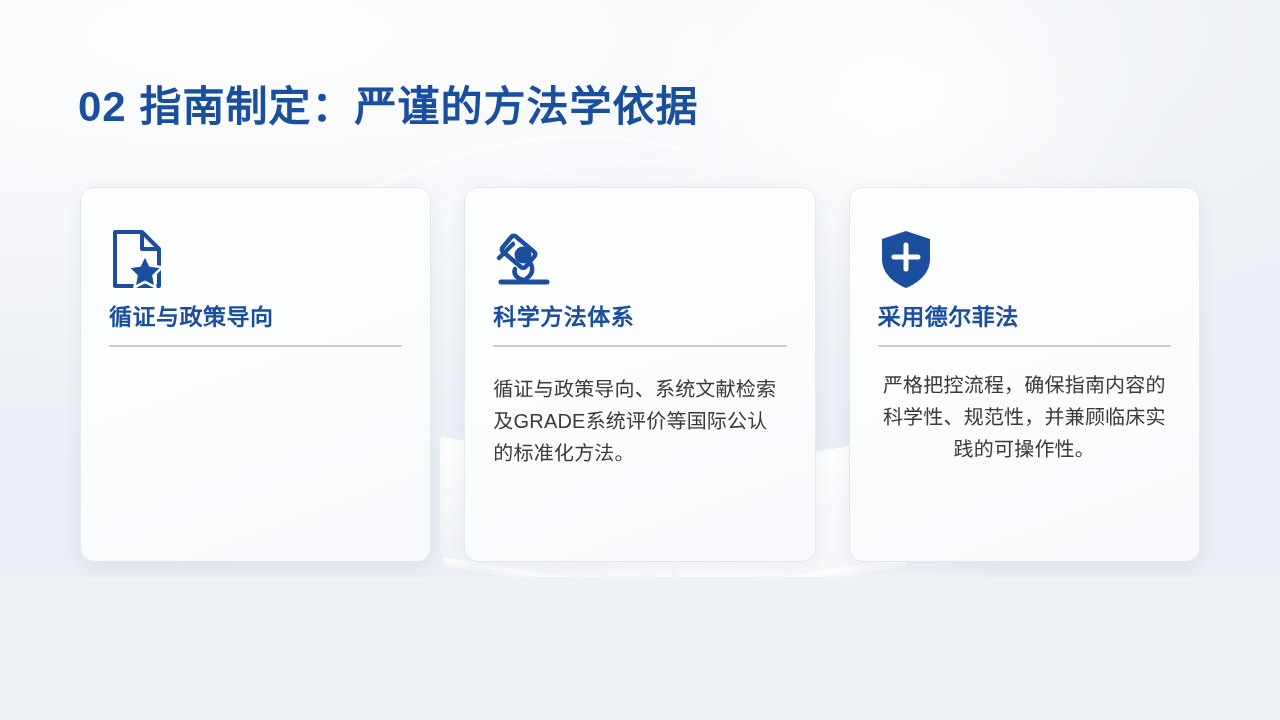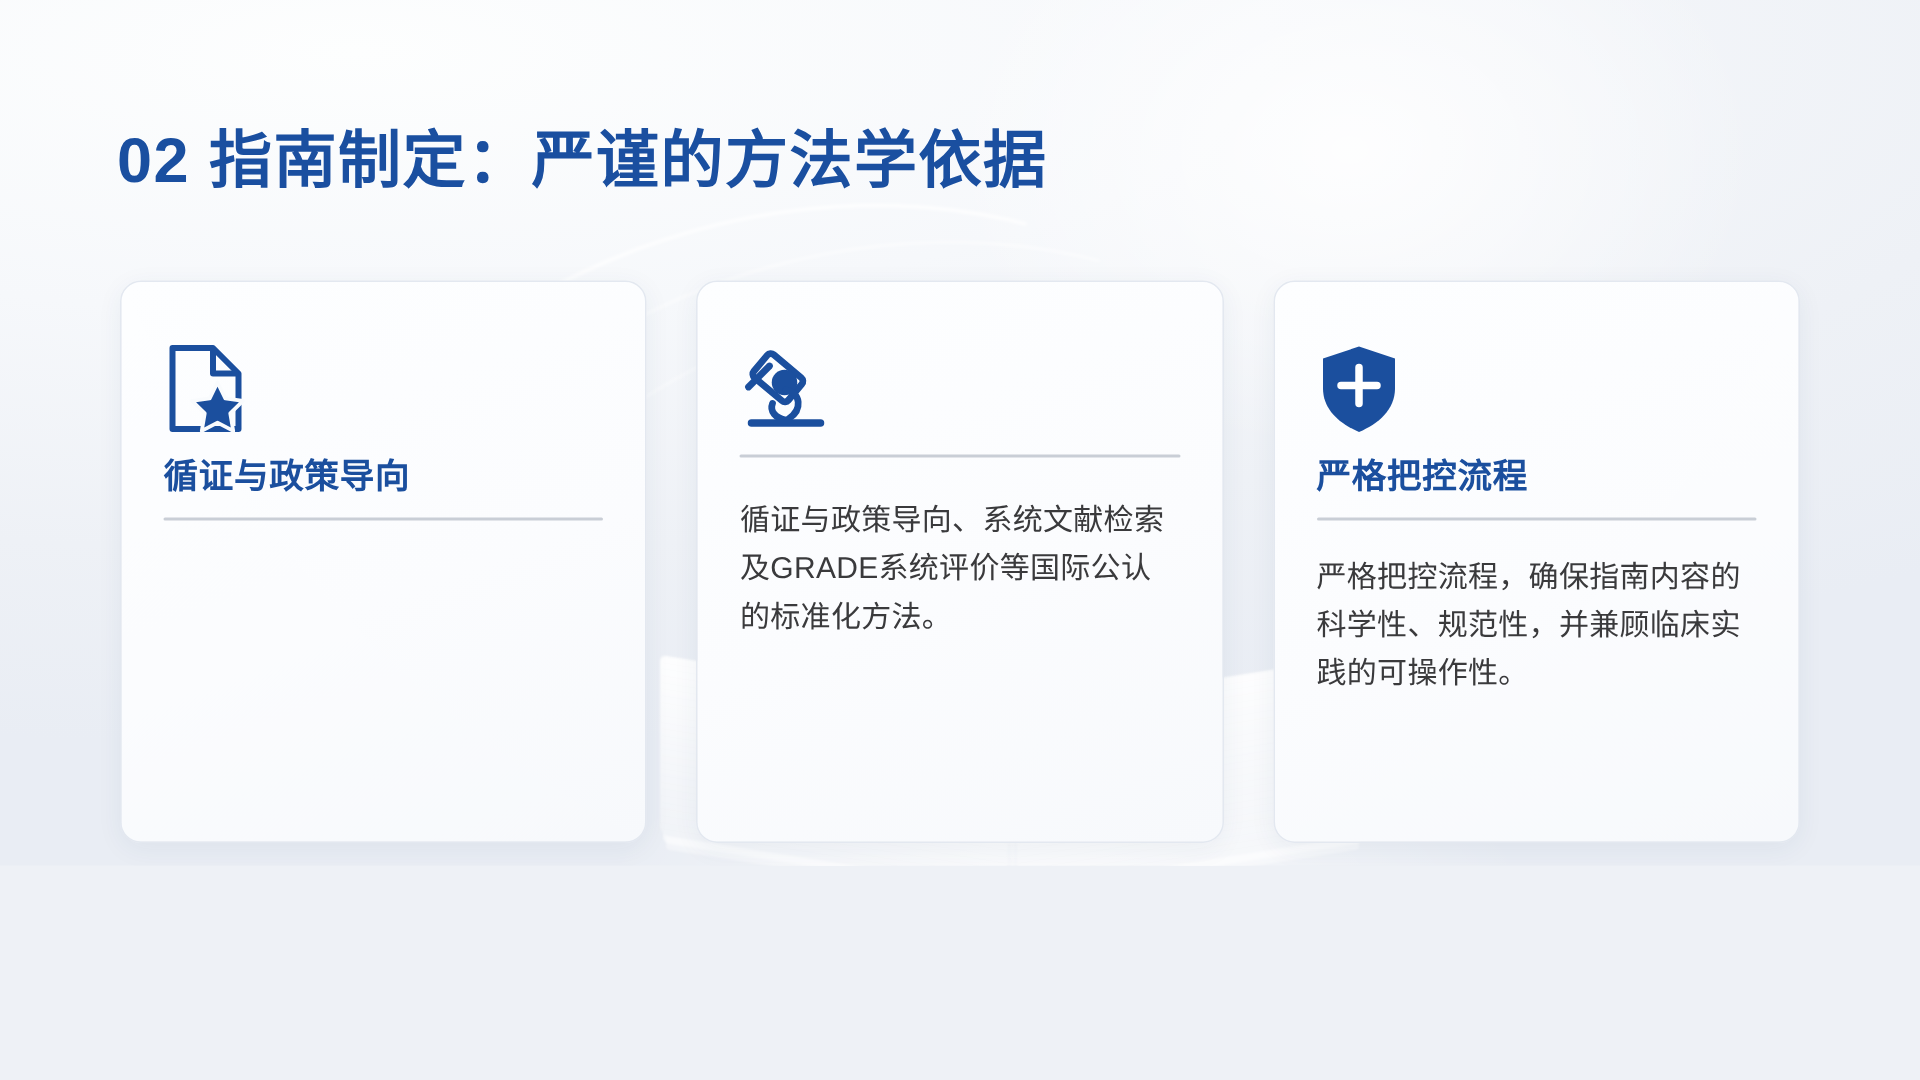--- a/index.html
+++ b/index.html
@@ -176,21 +176,21 @@
     background: #c9ced6;
     border-radius: 1px;
   }
   .card-body {
     margin-top: 26px;
     font-size: 20px;
     line-height: 1.62;
     color: #3a3a3c;
     letter-spacing: .2px;
   }
-  .card.tight .card-body { margin-top: 22px; }
+  .card.tight .card-body { margin-top: 22px; text-align: center; }
 </style>
 </head>
 <body>
 
 <div class="slide">
 
   <div class="bg-layer">
     <div class="bg-glow-top"></div>
     <div class="bg-glow-bottom"></div>
     <div class="arc arc-a"></div>
@@ -225,30 +225,31 @@
       <span class="card-icon">
         <svg width="60" height="62" viewBox="0 0 60 62" fill="none">
           <rect x="20.5" y="6.5" width="30" height="20" rx="3" transform="rotate(40 20.5 6.5)" stroke="#1B4F9E" stroke-width="4.5" fill="none"></rect>
           <path d="M6 30 L20 16" stroke="#1B4F9E" stroke-width="4.5" stroke-linecap="round"></path>
           <circle cx="30" cy="27" r="8.5" fill="#1B4F9E"></circle>
           <path d="M31 32 C41 34 42 45 33 51" stroke="#1B4F9E" stroke-width="4.5" fill="none" stroke-linecap="round"></path>
           <path d="M22 41 C20 46 24 51 31 52" stroke="#1B4F9E" stroke-width="4.5" fill="none" stroke-linecap="round"></path>
           <path d="M8 54 H54" stroke="#1B4F9E" stroke-width="5" stroke-linecap="round"></path>
         </svg>
       </span>
+      <div class="card-title">科学方法体系</div>
       <div class="card-rule"></div>
       <div class="card-body">循证与政策导向、系统文献检索及GRADE系统评价等国际公认的标准化方法。</div>
     </div>
 
     <div class="card tight">
       <span class="card-icon">
         <svg width="56" height="62" viewBox="0 0 56 62" fill="none">
           <path d="M28 3 L52 11 V31 C52 45 41 54.5 28 60 C15 54.5 4 45 4 31 V11 Z" fill="#1B4F9E"></path>
           <path d="M28 17 V41 M16 29 H40" stroke="#FFFFFF" stroke-width="5" stroke-linecap="round"></path>
         </svg>
       </span>
-      <div class="card-title">严格把控流程</div>
+      <div class="card-title">采用德尔菲法</div>
       <div class="card-rule"></div>
       <div class="card-body">严格把控流程，确保指南内容的科学性、规范性，并兼顾临床实践的可操作性。</div>
     </div>
 
   </div>
 </div>
 
 </body></html>

